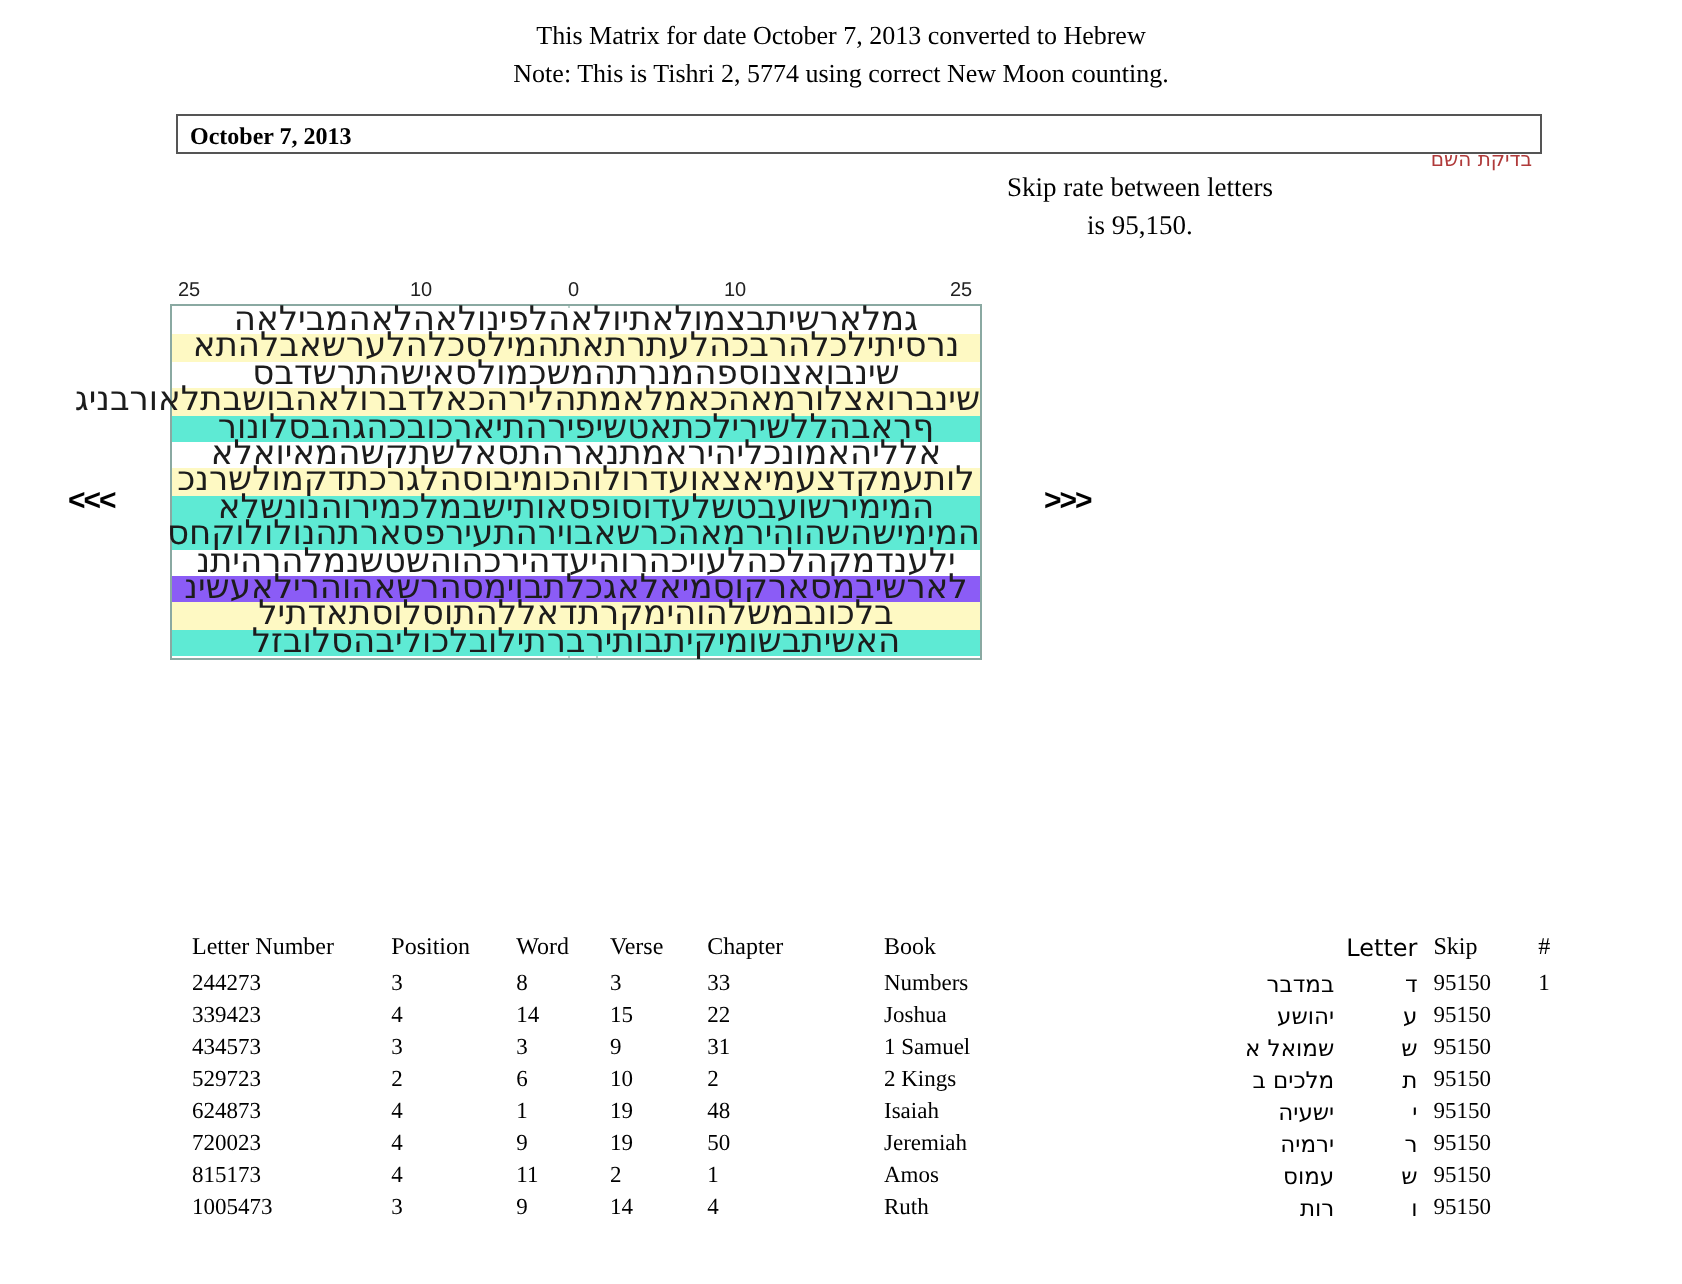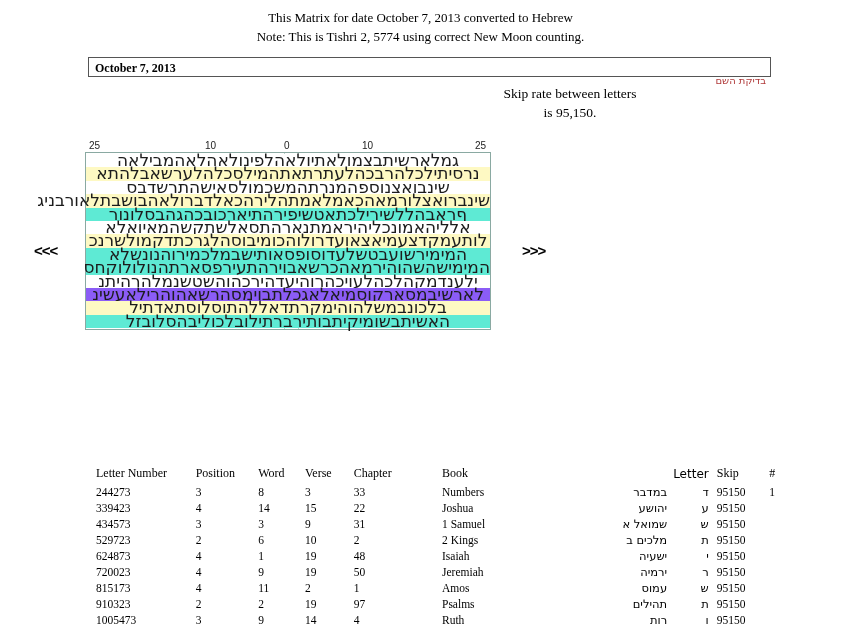--- a/index.html
+++ b/index.html
@@ -330,32 +330,20 @@
           <td class="c-word">11</td>
           <td class="c-verse">2</td>
           <td class="c-chapter">1</td>
           <td class="c-book">Amos</td>
           <td class="c-hebword">עמוס</td>
           <td class="c-letter">ש</td>
           <td class="c-skip">95150</td>
           <td class="c-hash"></td>
         </tr>
         <tr>
-          <td class="c-num">910323</td>
-          <td class="c-pos">2</td>
-          <td class="c-word">2</td>
-          <td class="c-verse">19</td>
-          <td class="c-chapter">97</td>
-          <td class="c-book">Psalms</td>
-          <td class="c-hebword">תהילים</td>
-          <td class="c-letter">ת</td>
-          <td class="c-skip">95150</td>
-          <td class="c-hash"></td>
-        </tr>
-        <tr>
           <td class="c-num">1005473</td>
           <td class="c-pos">3</td>
           <td class="c-word">9</td>
           <td class="c-verse">14</td>
           <td class="c-chapter">4</td>
           <td class="c-book">Ruth</td>
           <td class="c-hebword">רות</td>
           <td class="c-letter">ו</td>
           <td class="c-skip">95150</td>
           <td class="c-hash"></td>

